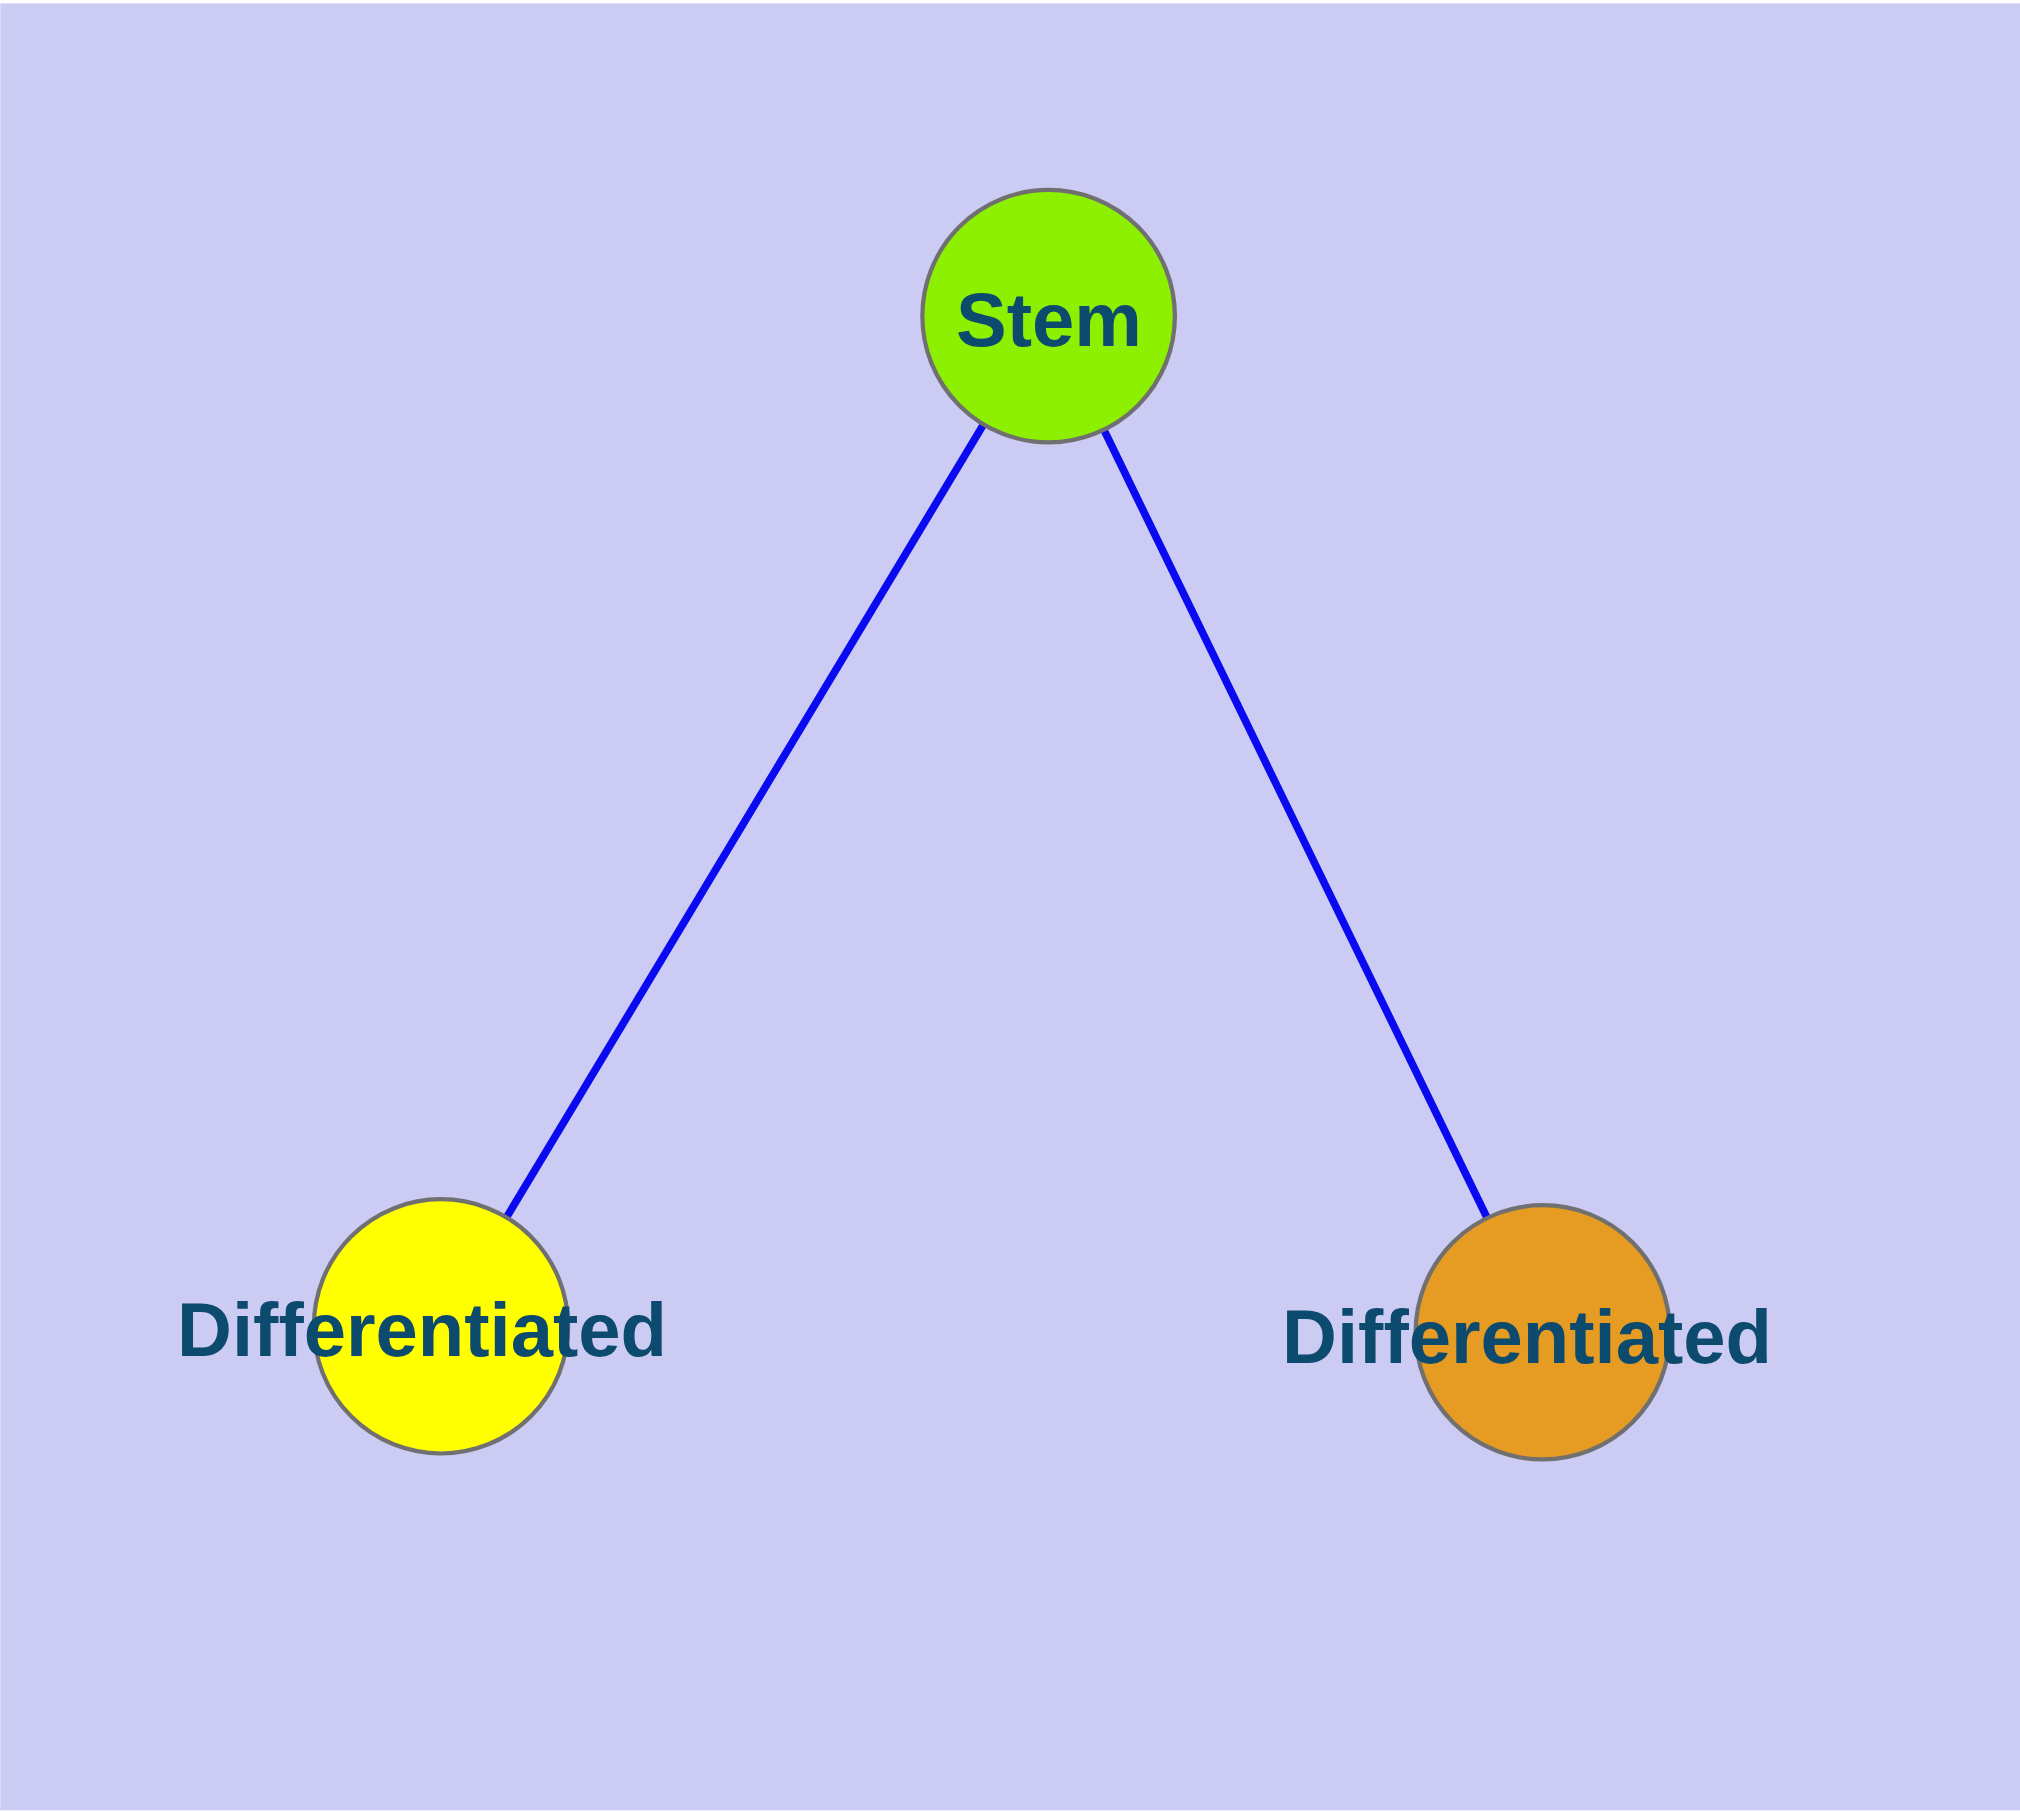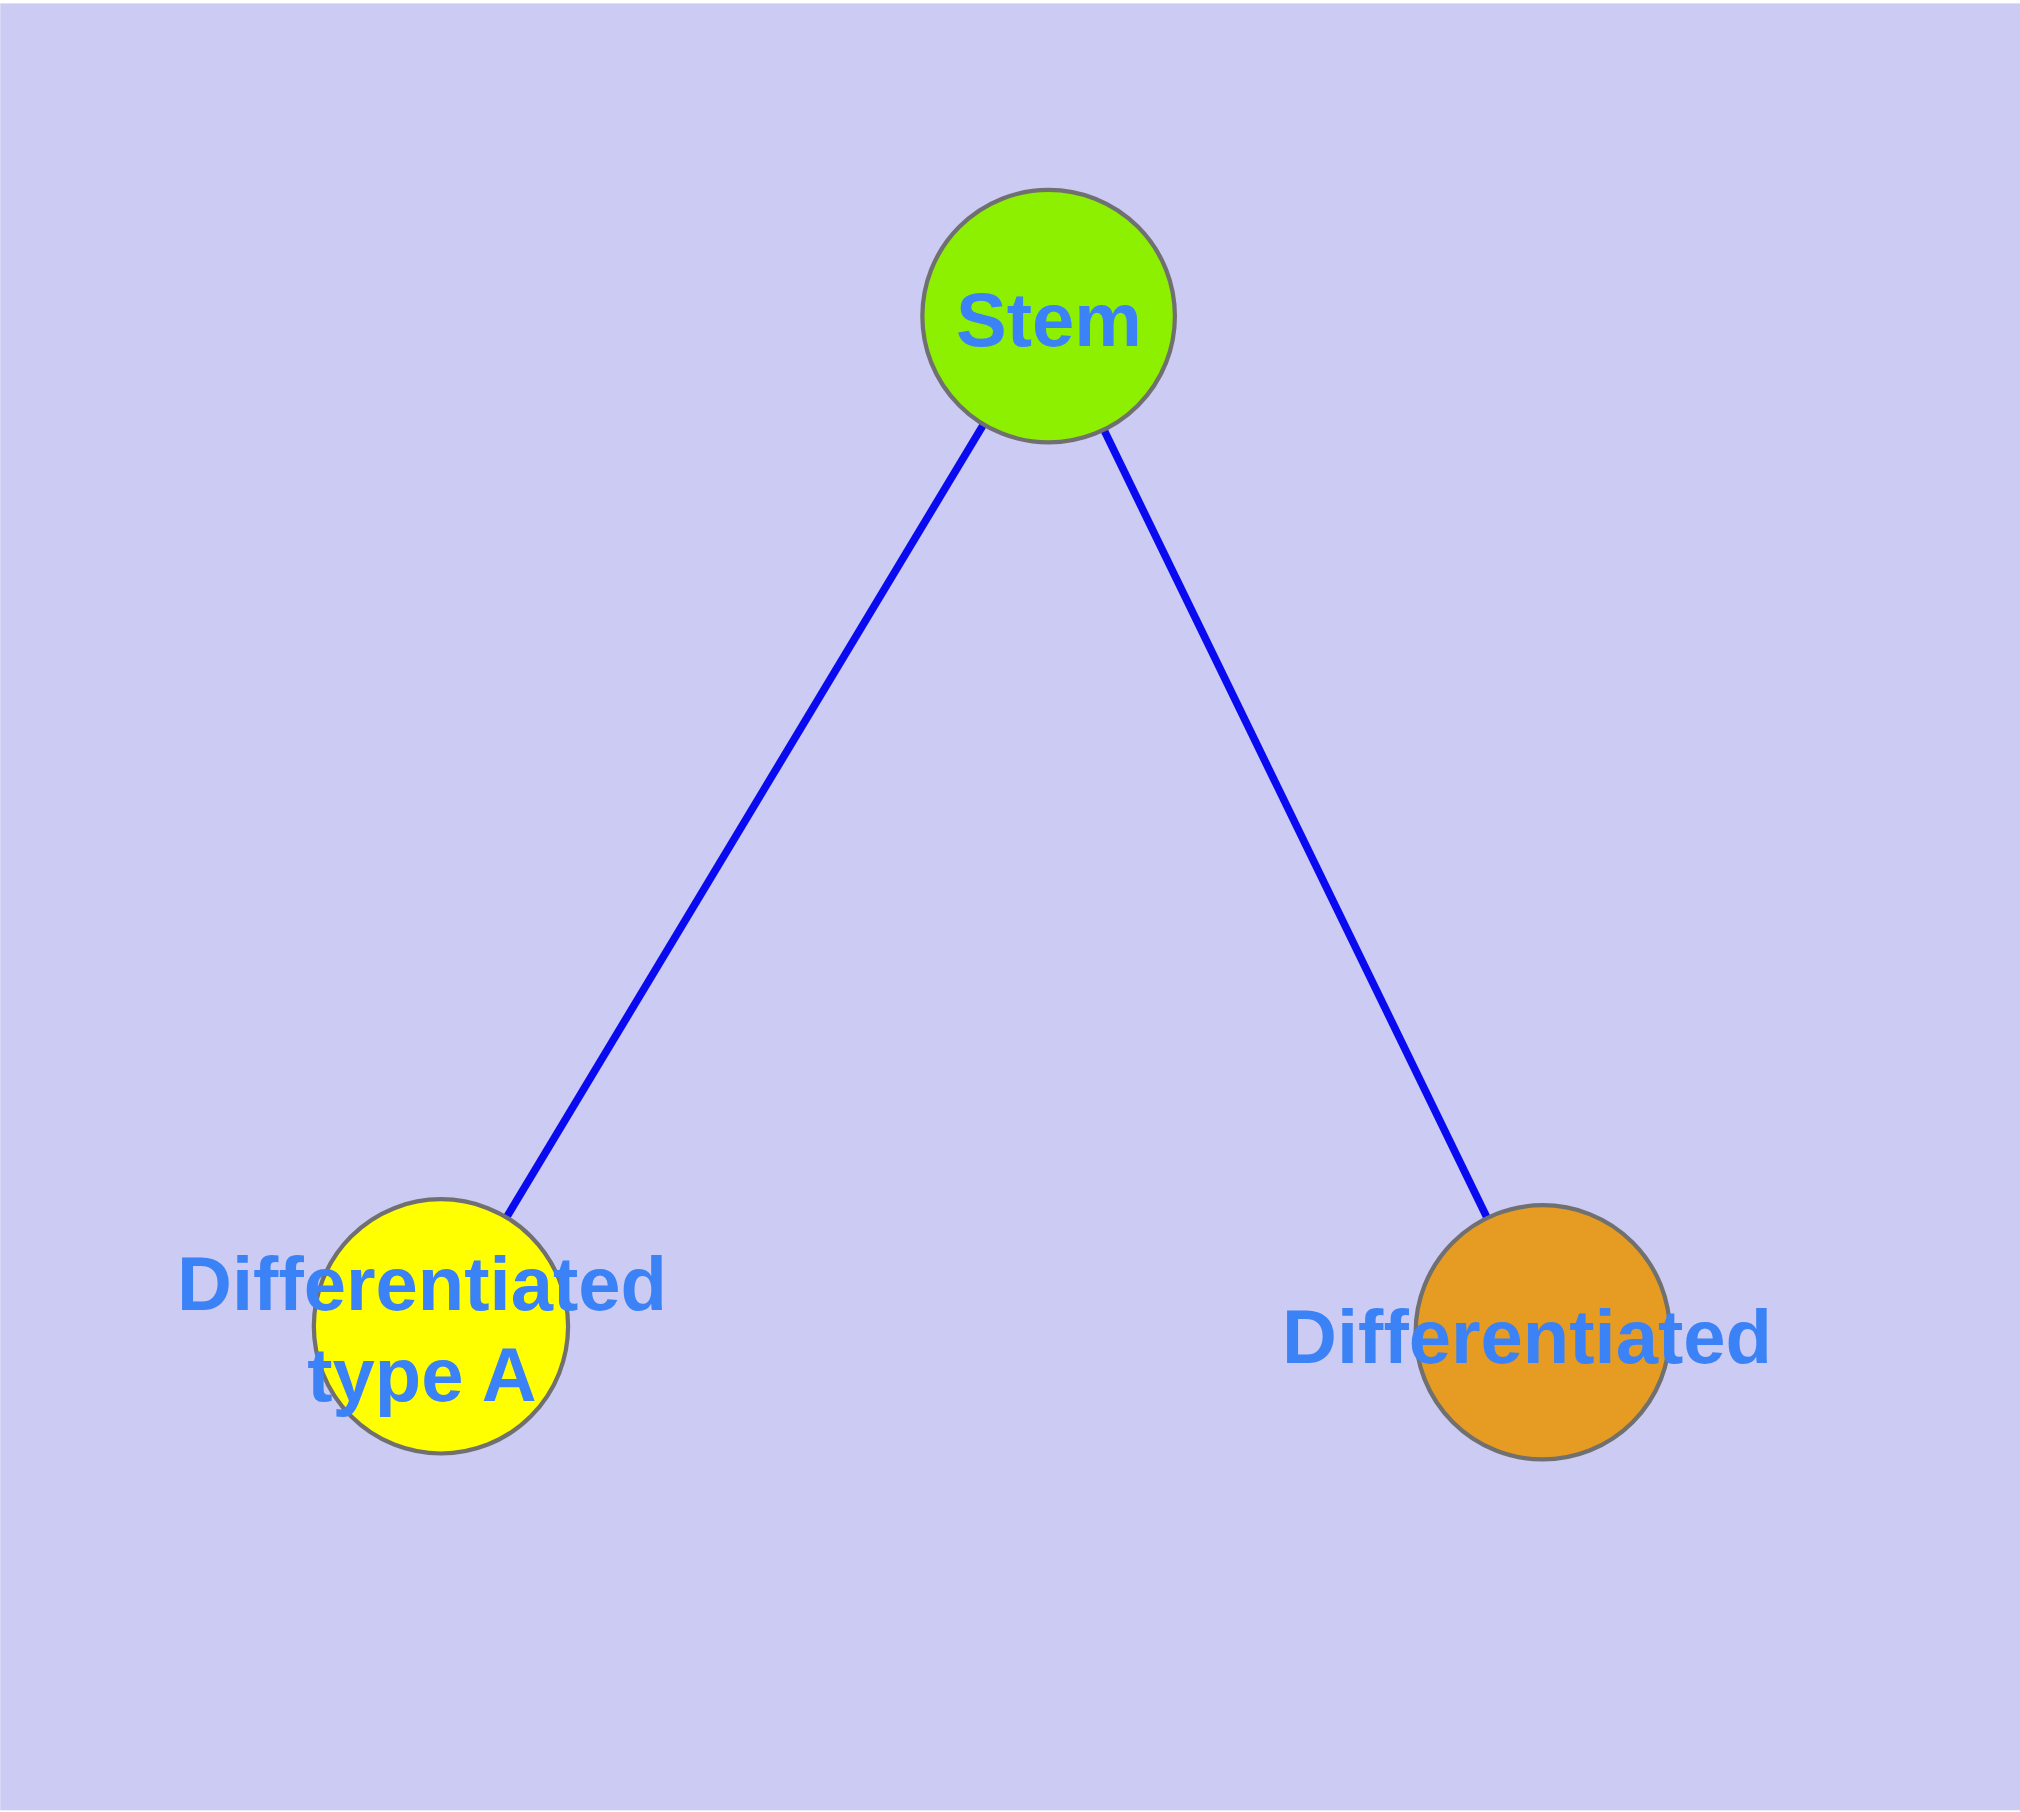--- a/index.html
+++ b/index.html
@@ -26,21 +26,21 @@
     left: 0;
     display: block;
   }
   .node-label {
     position: absolute;
     transform: translate(-50%, -50%);
     text-align: center;
     font-weight: 700;
     font-size: 76px;
     line-height: 91px;
-    color: #3b82f6;
+    color: #0c4a6e;
     white-space: nowrap;
     pointer-events: none;
   }
   .node-label .label-line {
     display: block;
   }
 </style>
 </head>
 <body style="background: rgb(255, 255, 255);">
 
@@ -57,21 +57,20 @@
     <circle cx="520" cy="1565" r="150" stroke-width="5" fill="#FFFF00" stroke="#707070"></circle>
     <circle cx="1820" cy="1572" r="150" stroke-width="5" fill="#E69B23" stroke="#707070"></circle>
   </svg>
 
   <div class="node-label" style="left:1049px; top:319px;">
     <span class="label-line">Stem</span>
   </div>
 
   <div class="node-label" style="left:422px; top:1329px;">
     <span class="label-line">Differentiated</span>
-    <span class="label-line">type A</span>
   </div>
 
   <div class="node-label" style="left:1527px; top:1336px;">
     <span class="label-line">Differentiated</span>
   </div>
 
 </div>
 
 
 </body></html>

